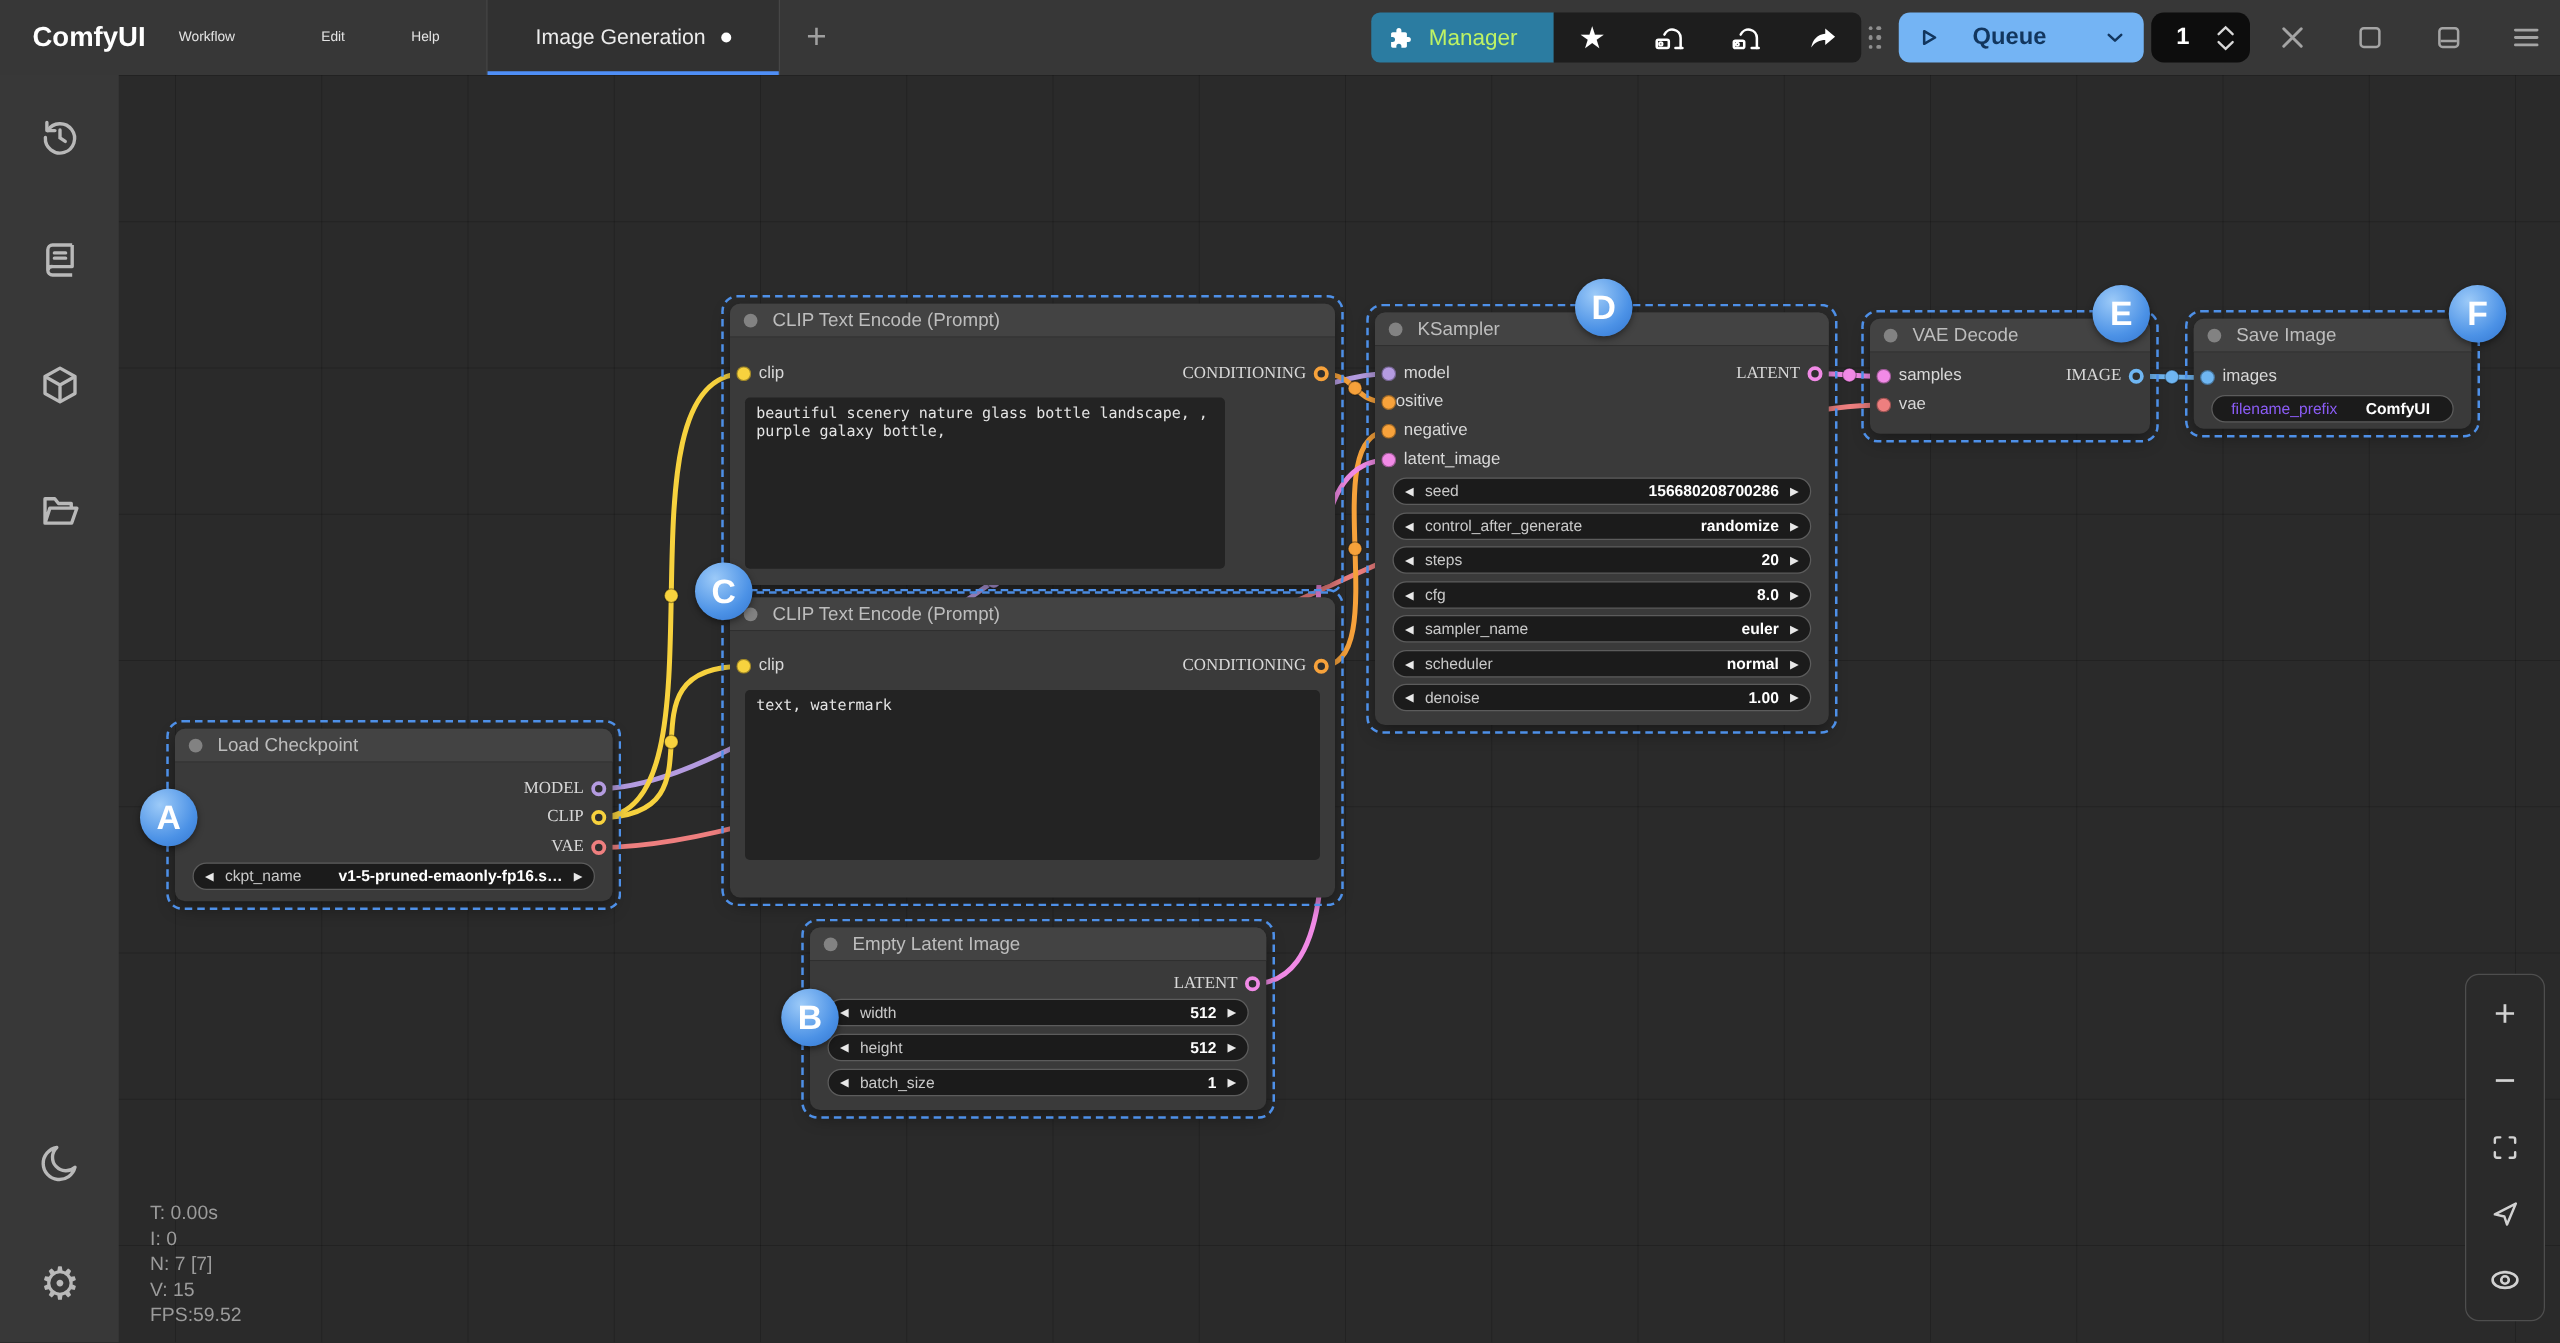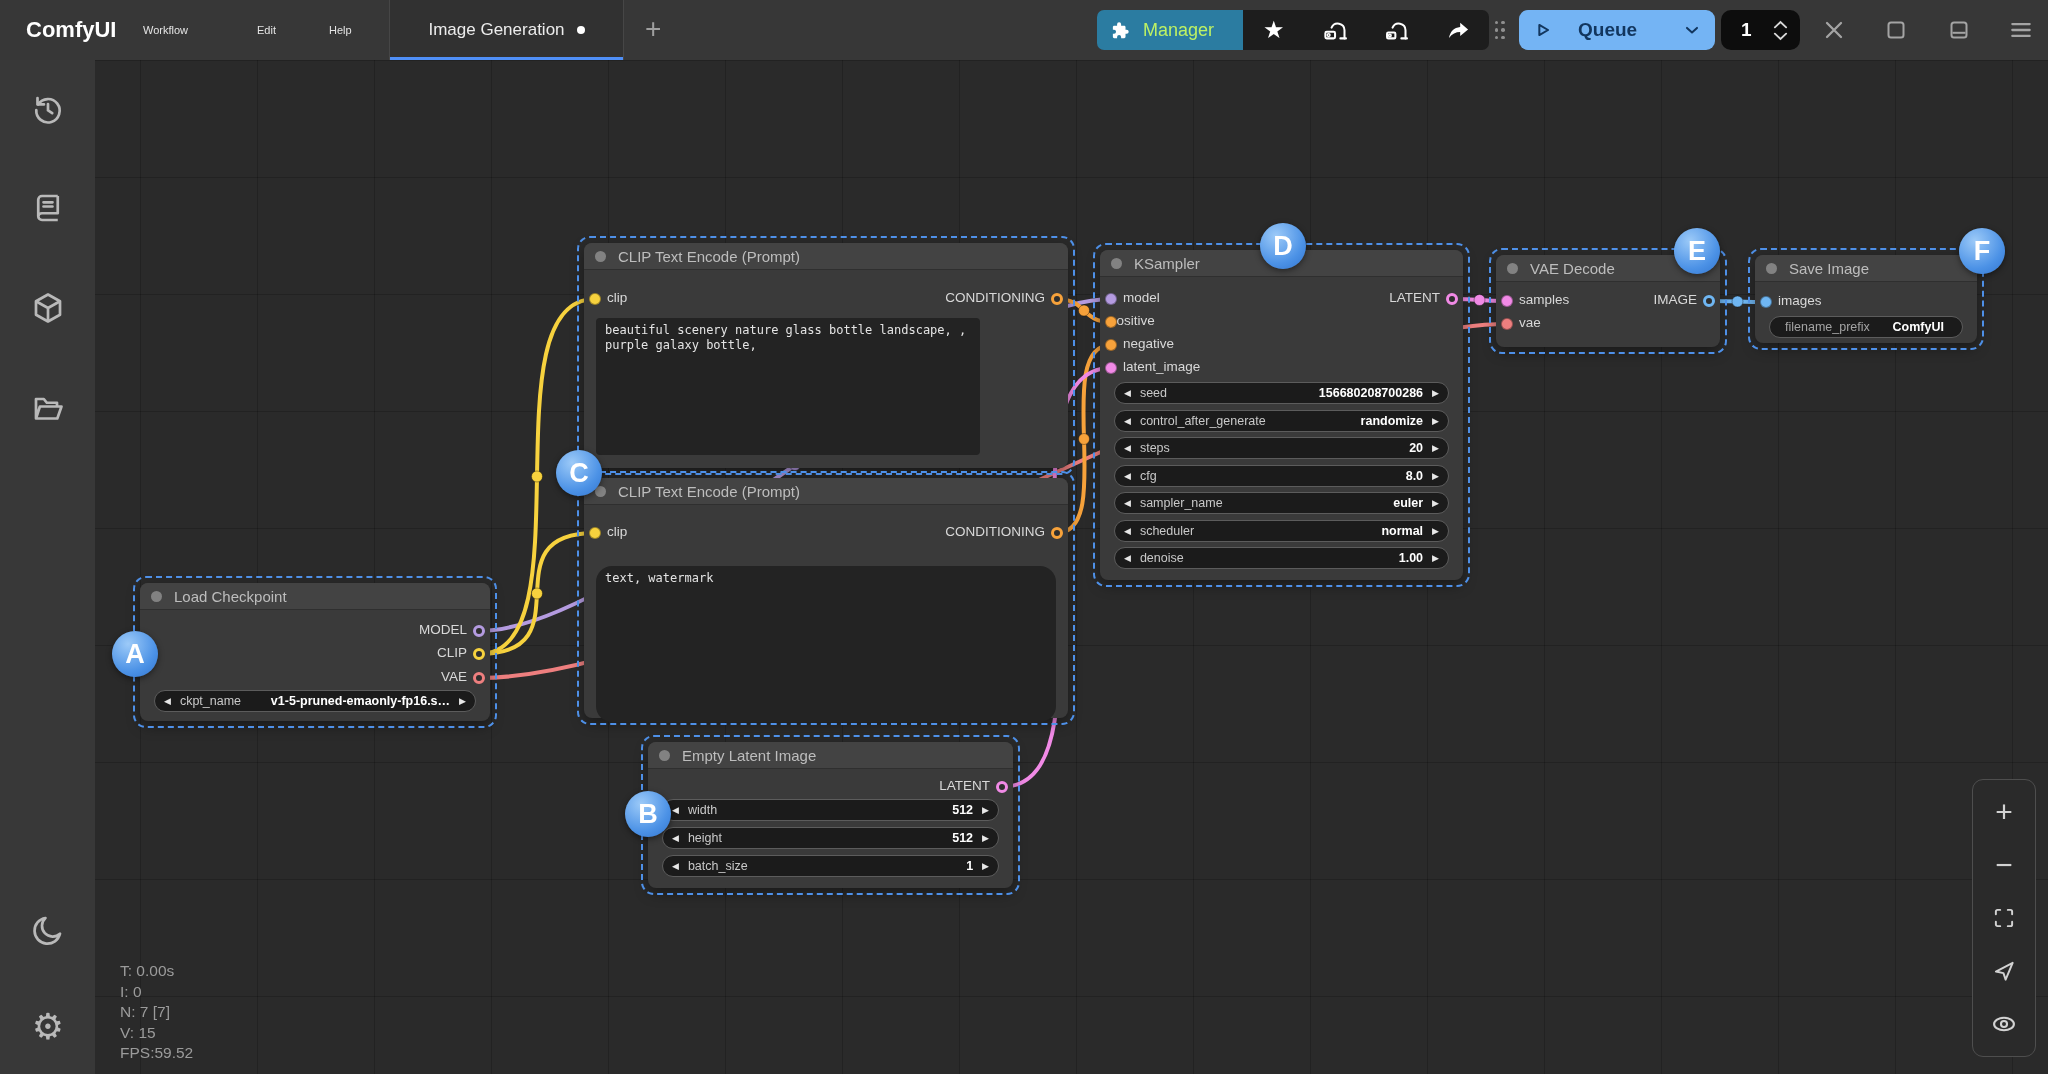--- a/index.html
+++ b/index.html
@@ -59,27 +59,27 @@
   
   .node{position:absolute;background:#3a3a3a;border-radius:8px;box-shadow:0 5px 14px rgba(0,0,0,.4);z-index:10;}
   .node-header{height:26px;background:#434343;border-radius:8px 8px 0 0;border-bottom:1px solid #2f2f2f;
     display:flex;align-items:center;}
   .collapse-dot{width:11px;height:11px;border-radius:50%;background:#828282;margin-left:11px;flex:none;}
   .node-title{margin-left:12px;font-size:15px;color:#bdbdbd;white-space:nowrap;}
   .outline{position:absolute;inset:-7px;border:2px dashed #4e90e8;border-radius:13px;pointer-events:none;}
   .port{position:absolute;width:12px;height:12px;border-radius:50%;box-sizing:border-box;z-index:12;}
   .port.out{background:#2e2e2e;border-style:solid;border-width:3.5px;}
   .slot-label{position:absolute;font-size:13.5px;color:#d8d8d8;white-space:nowrap;}
-  .slot-label.right{text-align:right;}
+  .slot-label.right{text-align:right;font-family:Liberation Serif, serif;}
   .widget{position:absolute;left:14px;right:14px;height:22px;background:#1b1b1b;border:1px solid #5c5c5c;
     border-radius:11px;display:flex;align-items:center;padding:0 9px;box-sizing:border-box;
     font-size:12.5px;color:#c9c9c9;white-space:nowrap;overflow:hidden;}
   .warr{font-size:9px;color:#e8e8e8;flex:none;}
   .wlabel{margin-left:9px;}
-  .text-widget .wlabel{margin-left:6px;color:#a3a3a3;}
+  .text-widget .wlabel{margin-left:6px;color:#8b5cf6;}
   .wvalue{margin-left:auto;margin-right:9px;color:#fff;font-weight:700;}
   .tarea{position:absolute;background:#232323;border-radius:4px;color:#e4e4e4;
     font:12px "DejaVu Sans Mono",monospace;padding:5px 9px;white-space:pre-wrap;box-sizing:border-box;
     overflow:hidden;line-height:15px;z-index:11;}
   .badge{position:absolute;width:46px;height:46px;border-radius:50%;z-index:15;
     background:radial-gradient(circle at 35% 28%,#9ccaf8,#4c92e6 62%,#3174cf);
     color:#fff;font-size:27px;font-weight:700;display:flex;align-items:center;justify-content:center;
     box-shadow:0 2px 6px rgba(0,0,0,.45);}
   svg{display:block;}
 </style>
@@ -144,21 +144,21 @@
       <div class="node" style="left: 584px; top: 478px; width: 484px; height: 240px;">
         <div class="outline"></div>
         <div class="node-header">
           <span class="collapse-dot"></span>
           <span class="node-title">CLIP Text Encode (Prompt)</span>
         </div>
         <div class="port in" style="left: 5px; top: 49px; background: rgb(247, 210, 62); border: 1px solid rgba(0, 0, 0, 0.35);"></div>
         <div class="slot-label" style="left: 23px; top: 46px;">clip</div>
         <div class="port out" style="right: 5px; top: 49px; border-color: rgb(247, 162, 59);"></div>
         <div class="slot-label right" style="right: 23px; top: 46px;">CONDITIONING</div>
-        <div class="tarea" style="left: 12px; top: 88px; width: 460px; height: 156px; border-radius: 16px;">text, watermark</div>
+        <div class="tarea" style="left: 12px; top: 74px; width: 460px; height: 136px;">text, watermark</div>
       </div>
       <div class="badge" style="left: 556px; top: 450px;">C</div>
       <div class="node" style="left: 648px; top: 742px; width: 365px; height: 146px;">
         <div class="outline"></div>
         <div class="node-header">
           <span class="collapse-dot"></span>
           <span class="node-title">Empty Latent Image</span>
         </div>
         <div class="port out" style="right: 5px; top: 39px; border-color: rgb(241, 138, 230);"></div>
         <div class="slot-label right" style="right: 23px; top: 36px;">LATENT</div>

